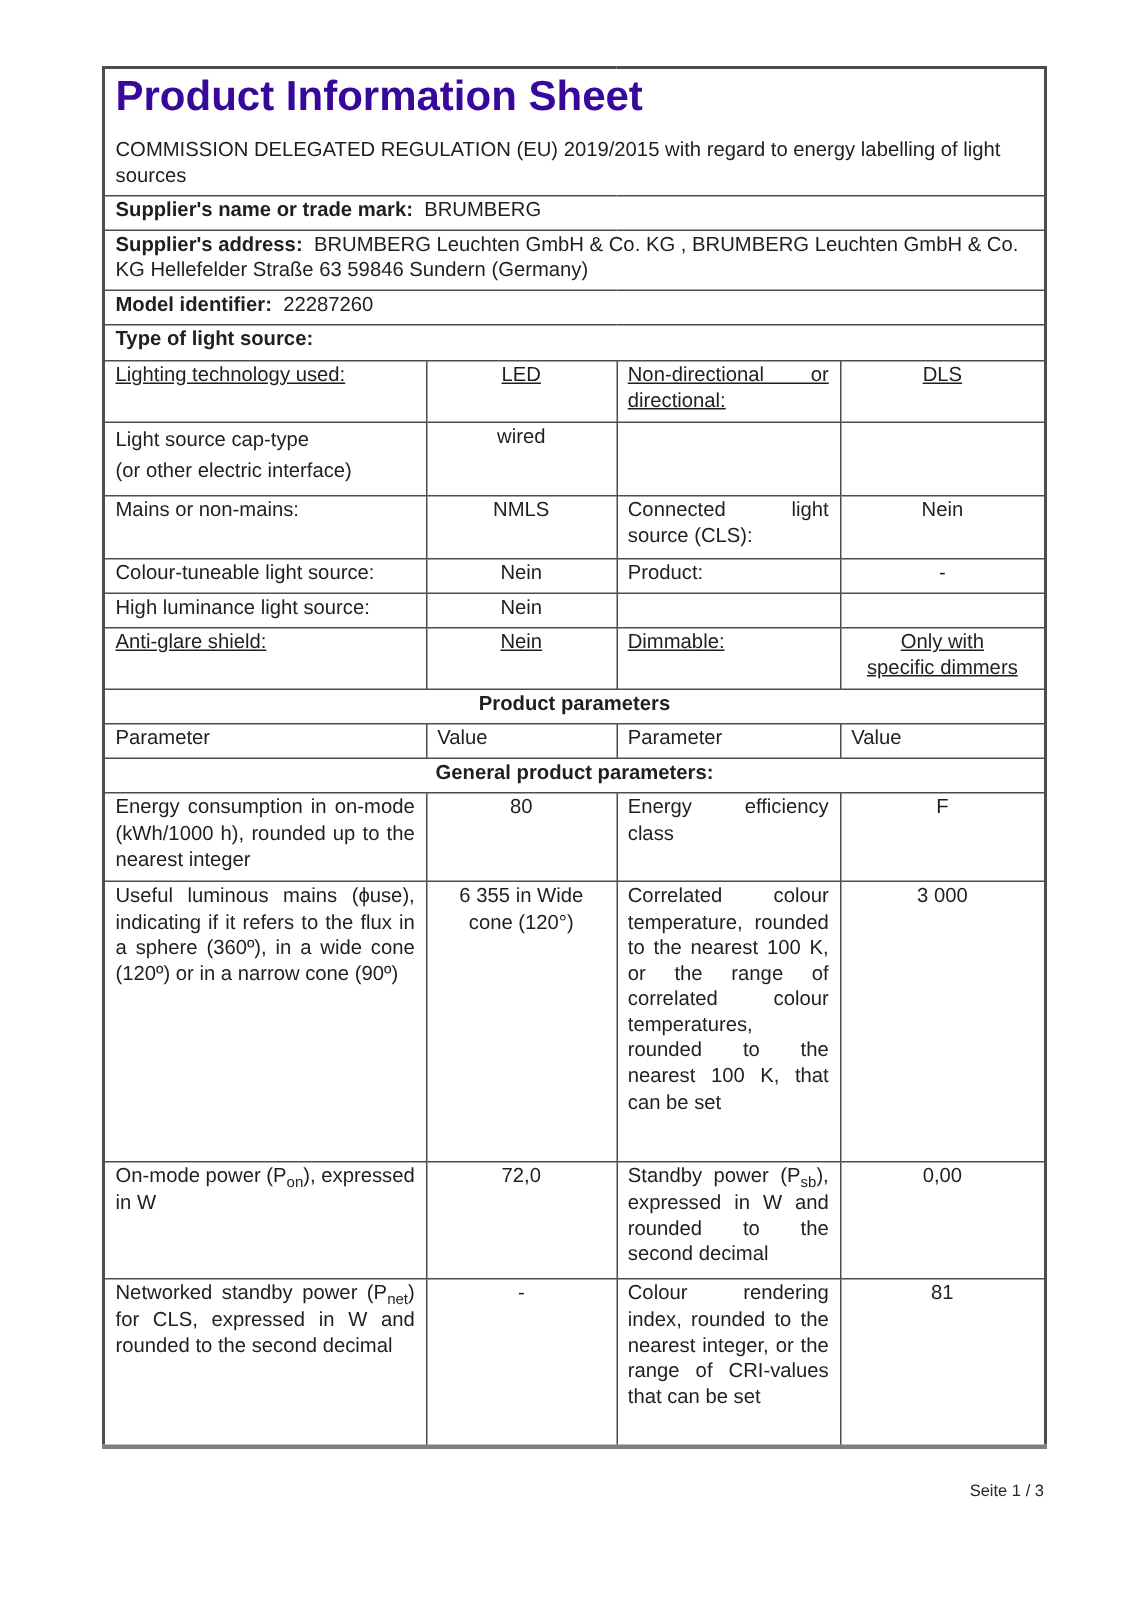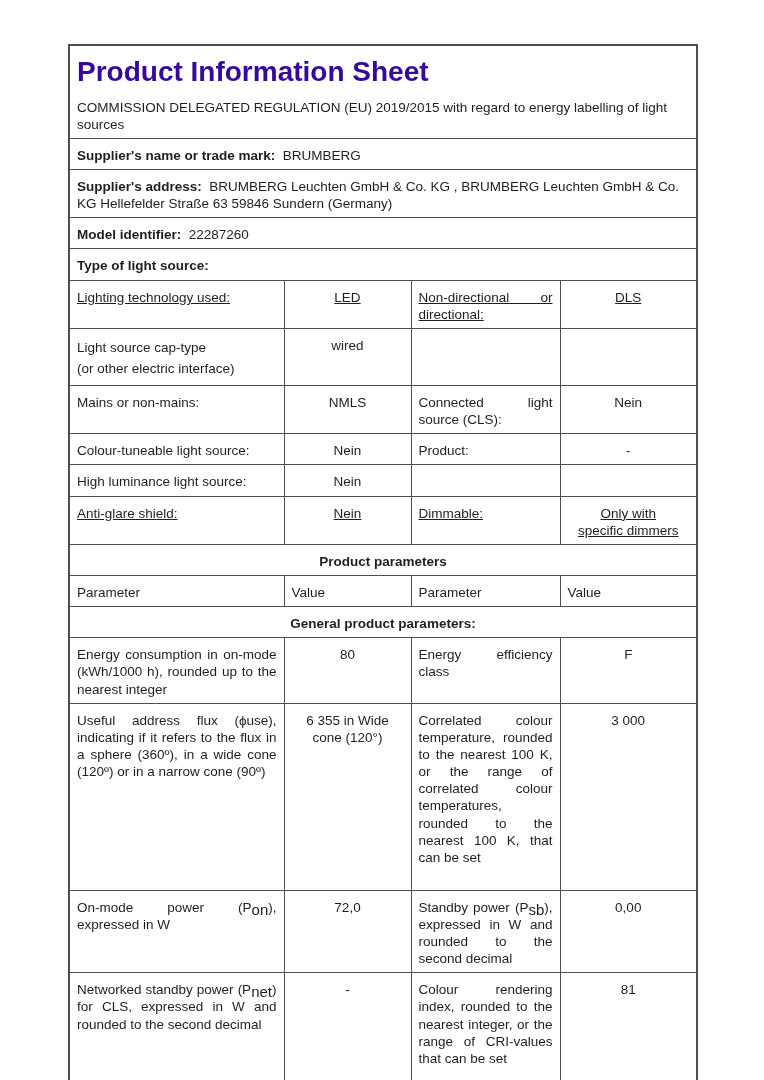--- a/index.html
+++ b/index.html
@@ -22,40 +22,40 @@
     border-collapse: collapse;
     table-layout: fixed;
     border: 2px solid #4d4d4d;
     border-bottom: 3px solid #7f7f7f;
     font-size: 13.5px;
     line-height: 1.27;
   }
   table.doc td {
     border: 1px solid #4d4d4d;
     vertical-align: top;
-    padding: 8px 7px 5px 7px;
+    padding: 0 7px 5px 7px;
     overflow: hidden;
   }
   .title-cell { padding: 8px 9px 9px 9px; }
   .doc-title {
     color: #38089c;
     font-size: 28px;
     font-weight: bold;
     letter-spacing: 0px;
     margin-bottom: 9px;
   }
   .doc-subtitle { font-size: 13.5px; }
   .lbl { font-weight: bold; }
   .tall { padding-bottom: 10px; }
   .param { text-align: justify; }
   .val { text-align: center; }
   .center-bold { text-align: center; font-weight: bold; }
   .preline { white-space: pre-line; }
   .gap-after-first-line { line-height: 1.6; }
-  sub { font-size: 15px; vertical-align: -3px; line-height: 0; }
+  sub { font-size: 10px; vertical-align: -3px; line-height: 0; }
   .footer {
     width: 628px;
     margin: 22px 68px 0 68px;
     text-align: right;
     font-size: 11px;
     color: #262626;
   }
   .minh-40 { height: 41px; text-decoration: underline; }
   .minh-44 { height: 44px; }
   .minh-42 { height: 42px; margin-left: 39px; }
@@ -165,21 +165,21 @@
       <td colspan="4" class="center-bold">General product parameters:</td>
     </tr>
 
     <tr class="minh-59">
       <td class="param">Energy consumption in on-mode (kWh/1000 h), rounded up to the nearest integer</td>
       <td class="val">80</td>
       <td class="param">Energy efficiency class</td>
       <td class="val">F</td>
     </tr>
     <tr class="minh-187">
-      <td class="param">Useful address flux (ϕuse), indicating if it refers to the flux in a sphere (360º), in a wide cone (120º) or in a narrow cone (90º)</td>
+      <td class="param">Useful luminous mains (ϕuse), indicating if it refers to the flux in a sphere (360º), in a wide cone (120º) or in a narrow cone (90º)</td>
       <td class="val">6 355 in Wide cone (120°)</td>
       <td class="param">Correlated colour temperature, rounded to the nearest 100 K, or the range of correlated colour temperatures, rounded to the nearest 100 K, that can be set</td>
       <td class="val">3 000</td>
     </tr>
     <tr class="minh-78">
       <td class="param">On-mode power (P<sub>on</sub>), expressed in W</td>
       <td class="val">72,0</td>
       <td class="param">Standby power (P<sub>sb</sub>), expressed in W and rounded to the second decimal</td>
       <td class="val">0,00</td>
     </tr>

